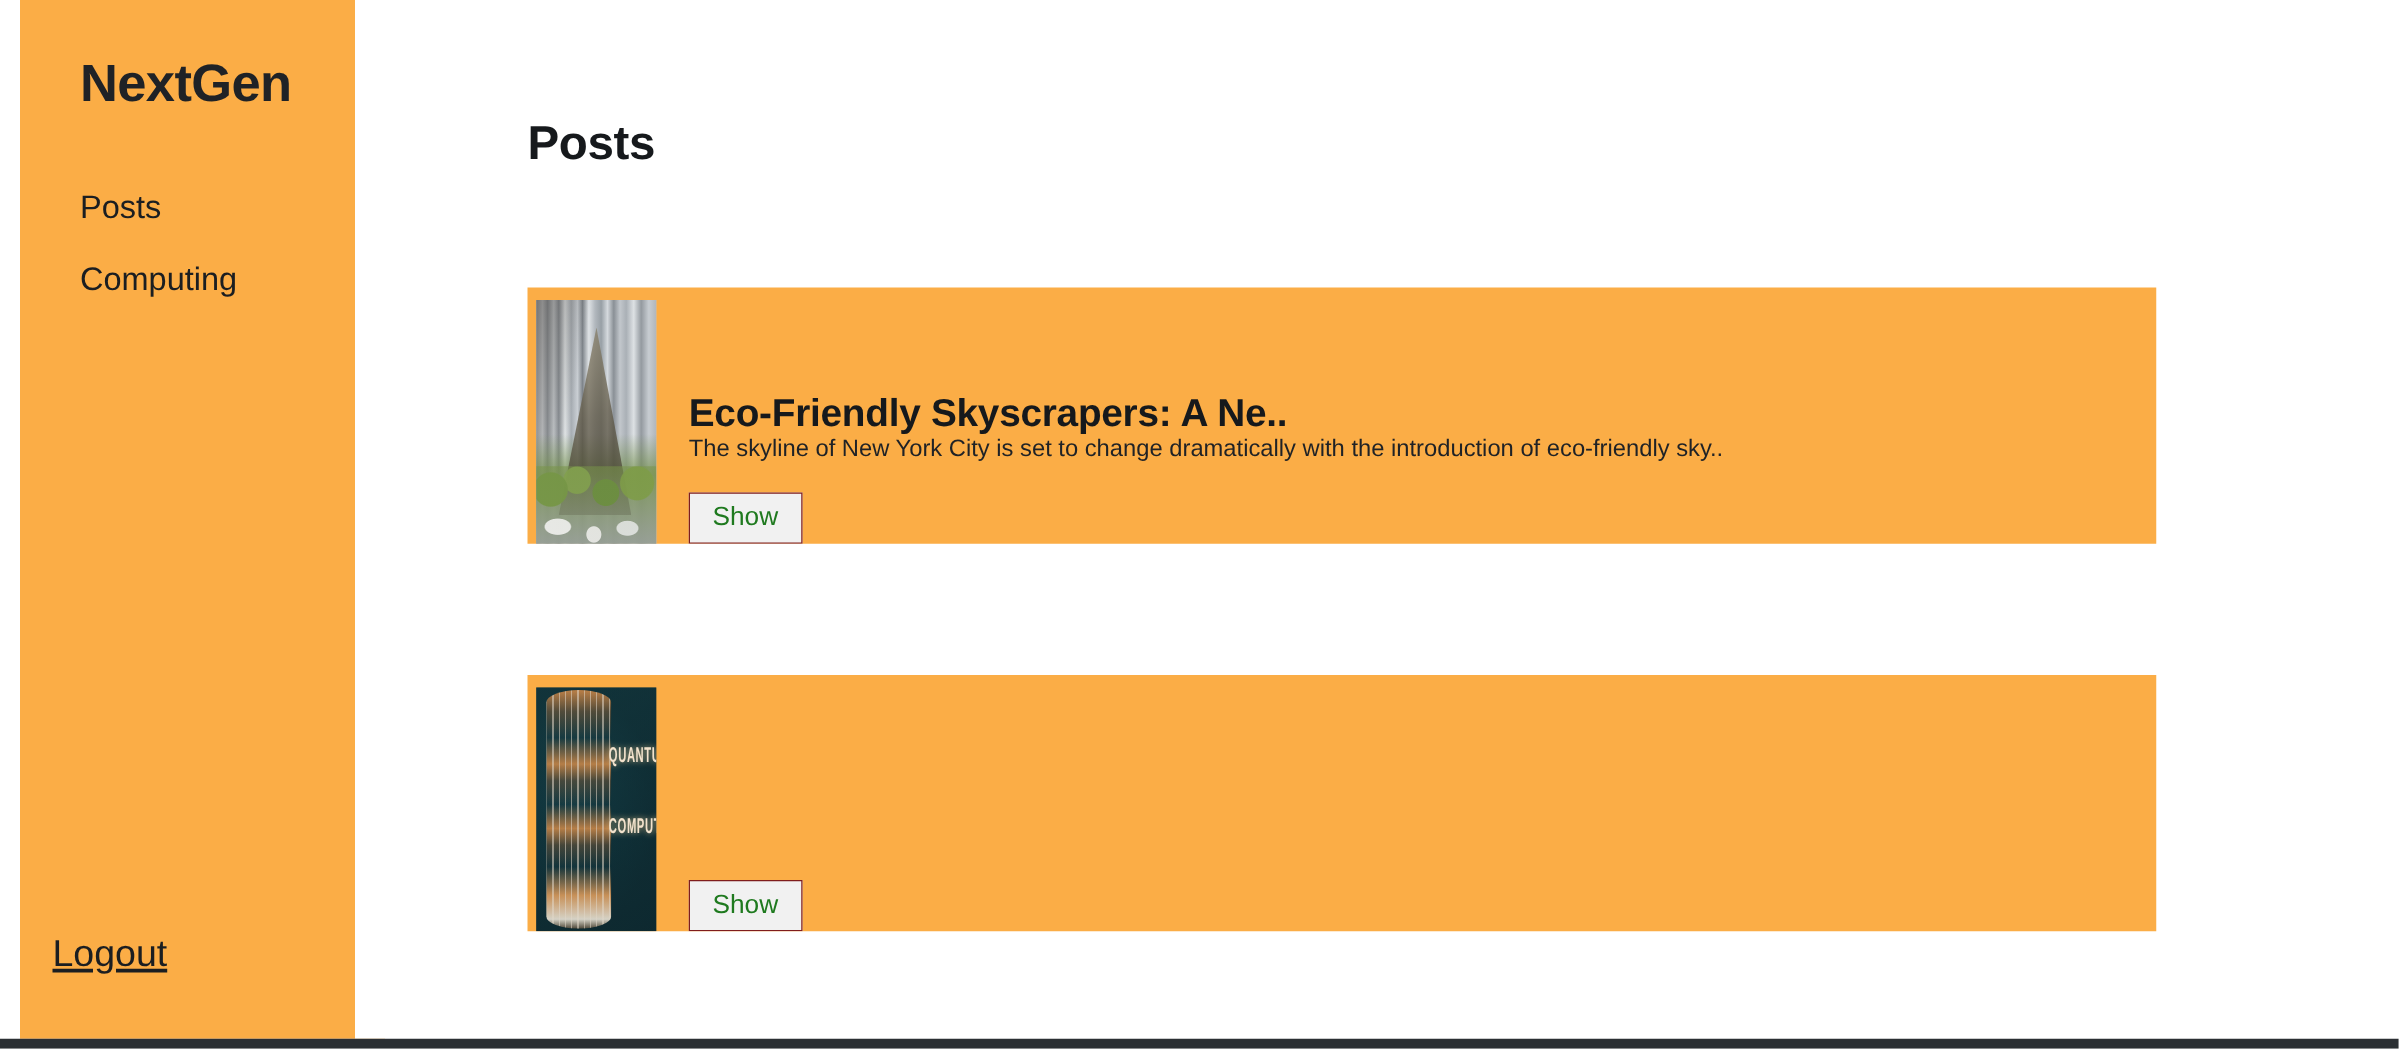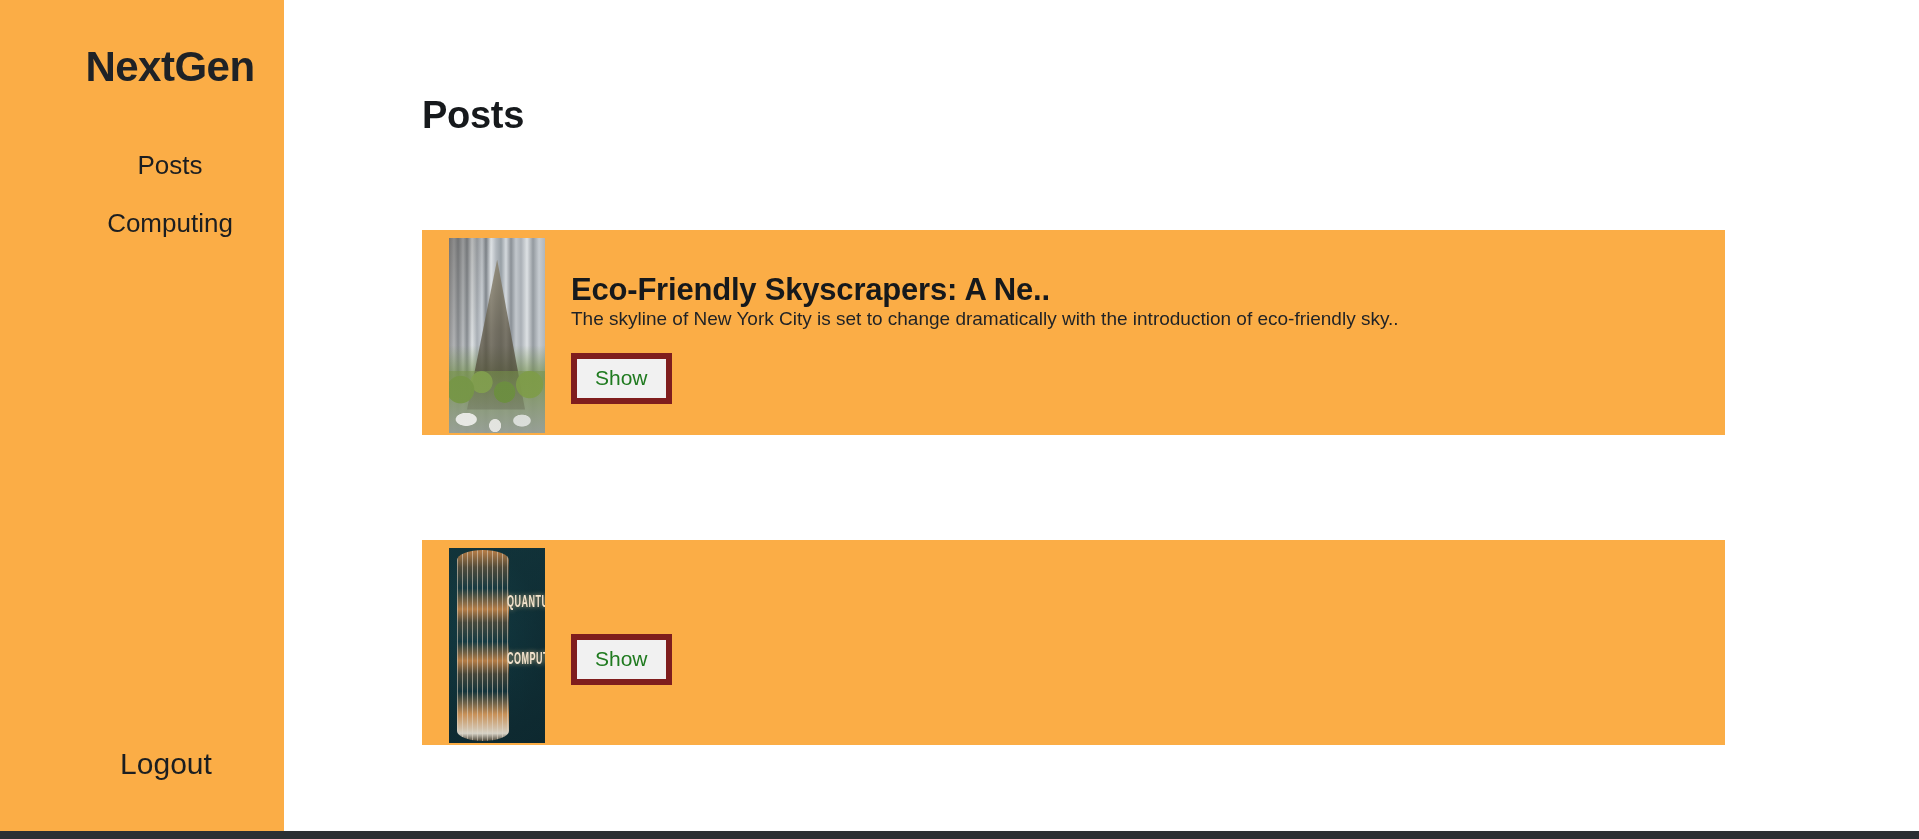--- a/index.html
+++ b/index.html
@@ -15,28 +15,27 @@
   #app {
     position: relative;
     width: 1919px;
     height: 839px;
     background: #ffffff;
   }
 
   
   #sidebar {
     position: absolute;
-    left: 0;
+    left: 16px;
     top: 0;
     width: 292px;
     height: 831px;
     background: #FBAD46;
     display: flex;
     flex-direction: column;
-    text-align: center;
   }
 
   #brand {
     font-size: 42px;
     font-weight: 700;
     color: #1f2226;
     letter-spacing: -0.5px;
     margin: 46px 0 0 48px;
     line-height: 1;
     user-select: none;
@@ -59,23 +58,24 @@
   }
 
   #logout-wrap {
     margin-top: auto;
     padding-bottom: 52px;
   }
 
   #logout {
     font-size: 30px;
     color: #1b1e21;
-    padding-left: 40px;
+    padding-left: 26px;
     cursor: pointer;
     line-height: 1;
+    text-decoration: underline;
   }
 
   
   #bottom-bar {
     position: absolute;
     left: 0;
     bottom: 0;
     width: 1919px;
     height: 8px;
     background: #2b2f33;
@@ -105,23 +105,22 @@
     margin: 96px 0 0 138px;
     width: 1303px;
   }
 
   .post-card {
     position: relative;
     background: #FBAD46;
     height: 205px;
     margin-bottom: 105px;
     display: flex;
-    align-items: center;
+    align-items: flex-end;
     overflow: hidden;
-    padding-left: 20px;
   }
 
   .post-thumb {
     width: 96px;
     height: 195px;
     margin: 5px 0 0 7px;
     flex: 0 0 auto;
     position: relative;
     overflow: hidden;
   }
@@ -233,21 +232,21 @@
     white-space: nowrap;
   }
 
   .post-action {
     margin-top: 22px;
   }
 
   .show-button {
     display: inline-block;
     background: #f1f1f1;
-    border: 6px solid #7f1d1d;
+    border: 1px solid #7f1d1d;
     color: #1f7a1f;
     font-size: 21px;
     font-family: "Liberation Sans", sans-serif;
     padding: 8px 18px 10px 18px;
     cursor: pointer;
     line-height: 1;
   }
 </style>
 </head>
 <body>

